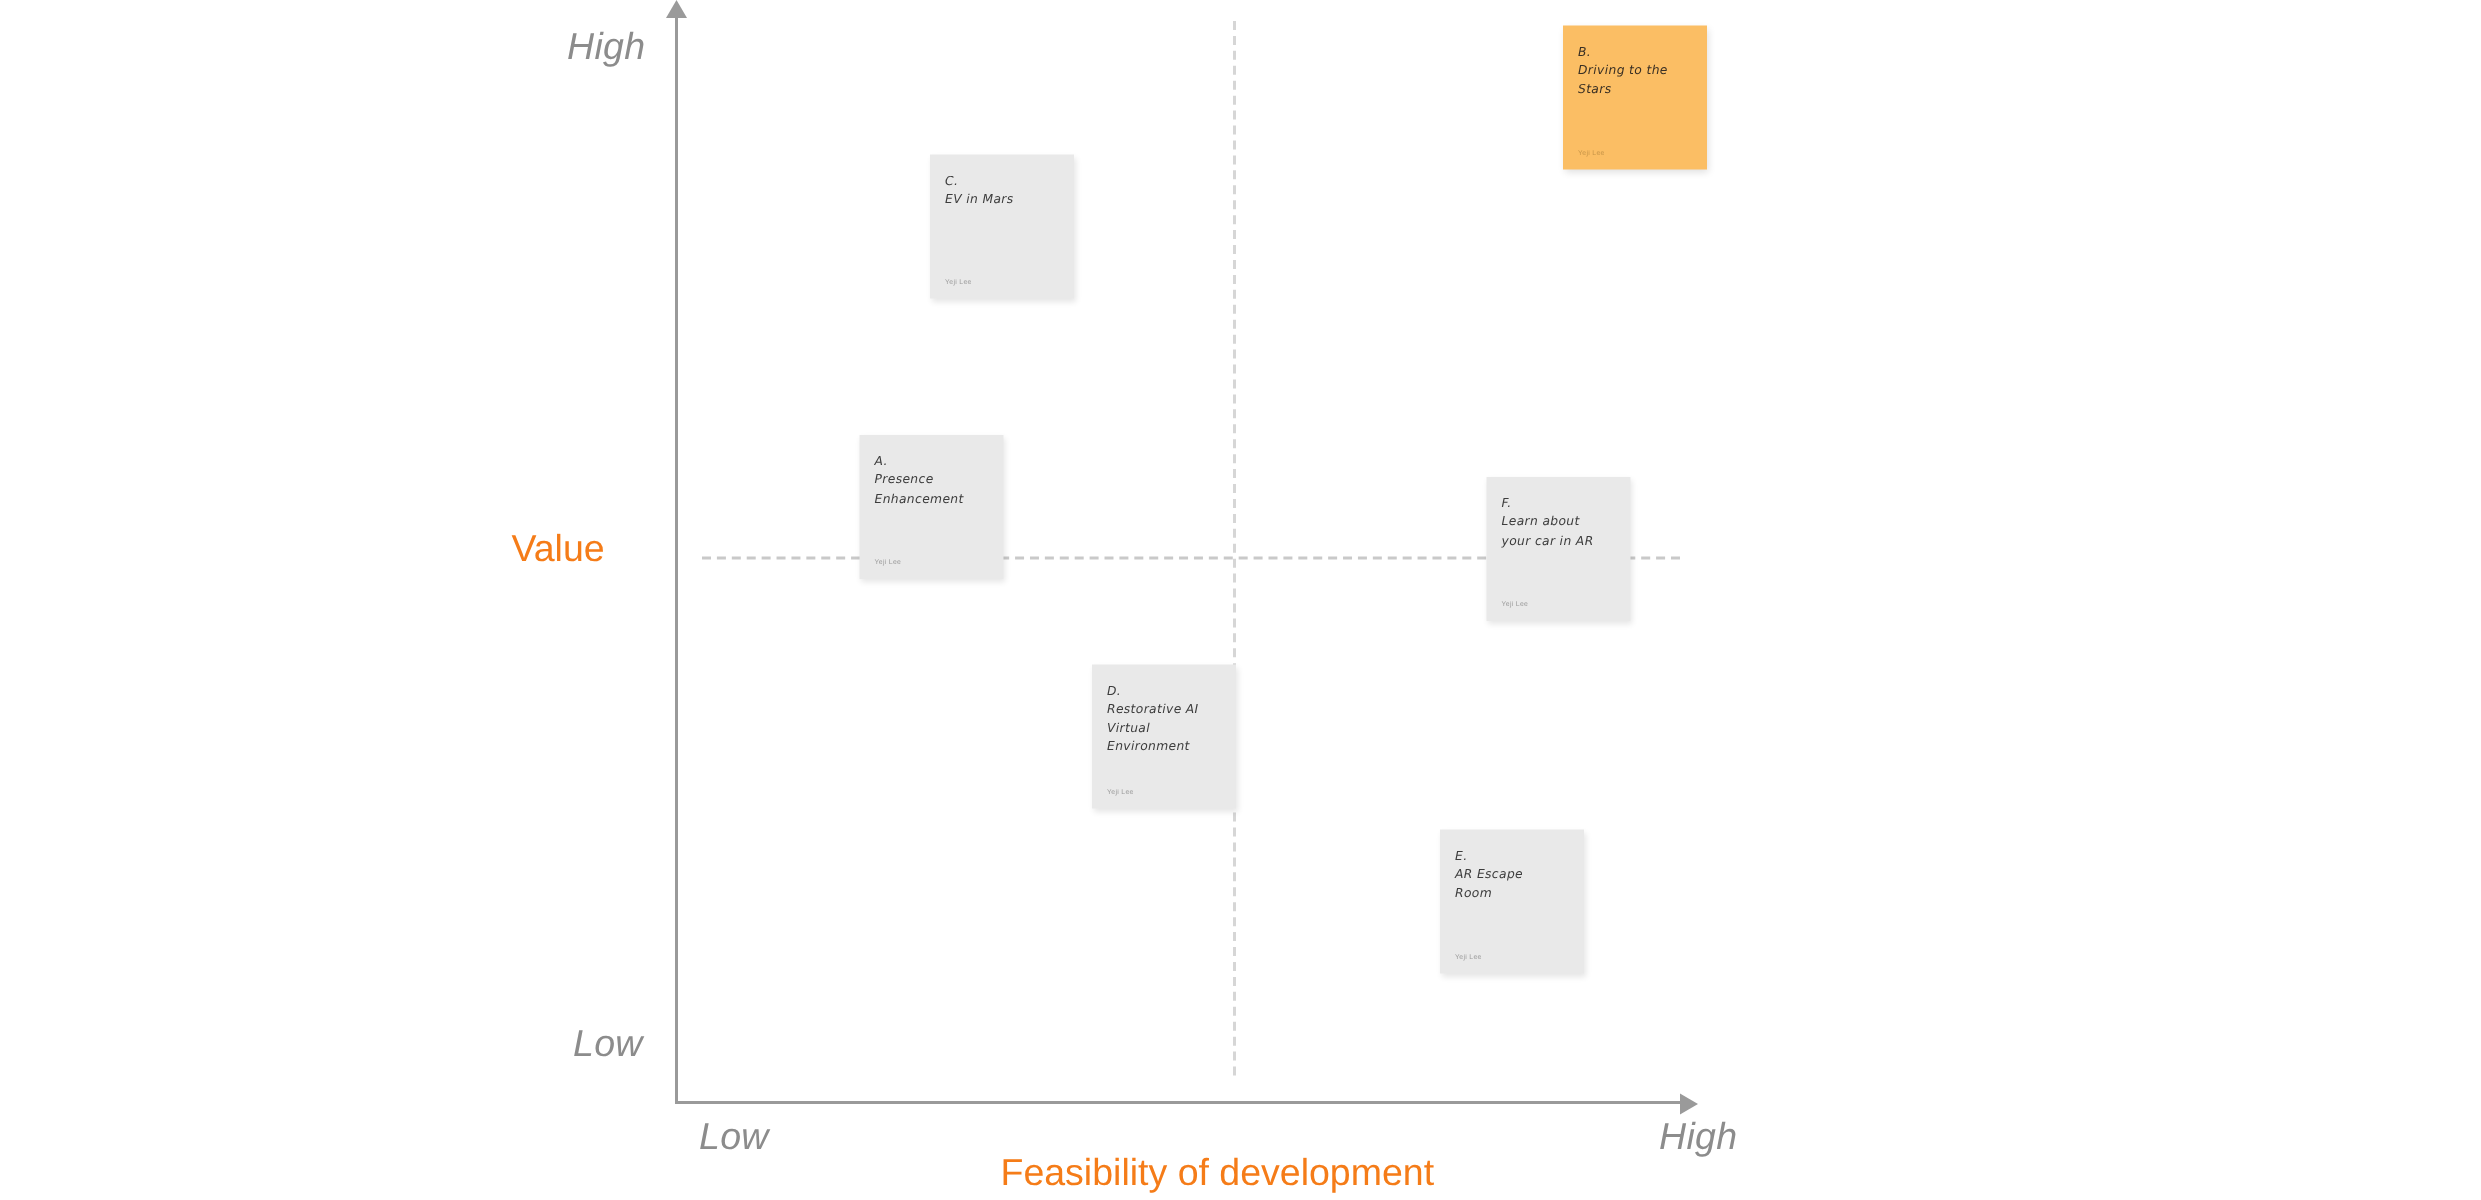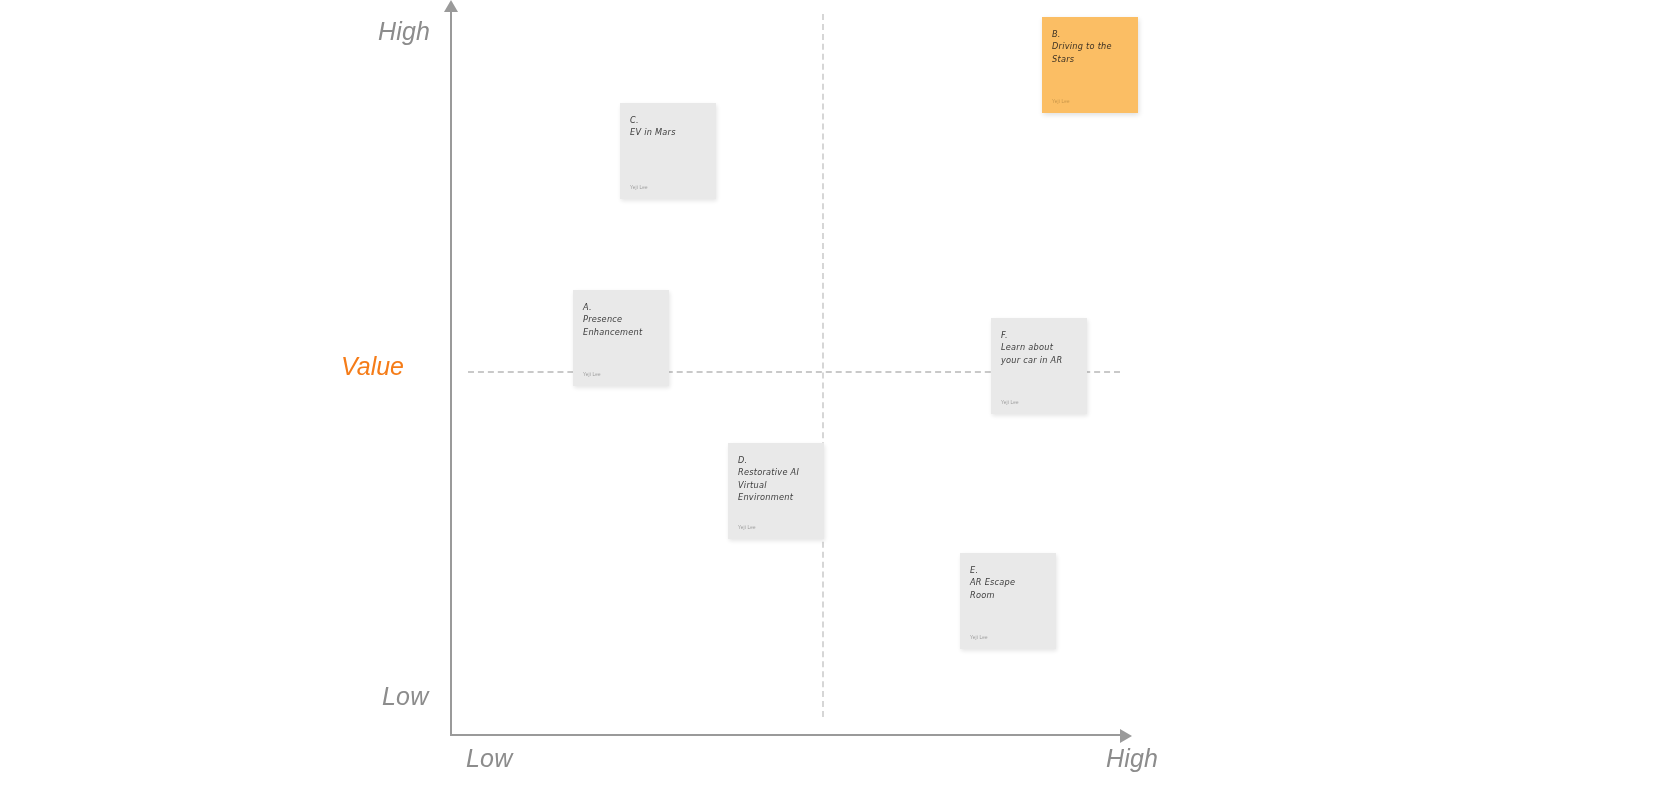--- a/index.html
+++ b/index.html
@@ -86,21 +86,20 @@
   #y-high-label { left: 378px; top: 17px; }
   #y-low-label  { left: 382px; top: 682px; }
   #x-low-label  { left: 466px; top: 744px; }
   #x-high-label { left: 1106px; top: 744px; }
 
   .axis-title {
     position: absolute;
     color: #f57c18;
     font-size: 25px;
     white-space: nowrap;
-    font-style: italic;
   }
   #value-axis-title { left: 341px; top: 352px; }
   #feasibility-axis-title { left: 667px; top: 768px; }
 
   
   .sticky-note {
     position: absolute;
     box-sizing: border-box;
     width: 96px;
     height: 96px;
@@ -156,20 +155,21 @@
 
   <div id="h-dashed-line"></div>
   <div id="v-dashed-line"></div>
 
   <div class="end-label" id="y-high-label">High</div>
   <div class="end-label" id="y-low-label">Low</div>
   <div class="end-label" id="x-low-label">Low</div>
   <div class="end-label" id="x-high-label">High</div>
 
   <div class="axis-title" id="value-axis-title">Value</div>
+  <div class="axis-title" id="feasibility-axis-title">Feasibility of development</div>
 
   <div class="sticky-note accent" id="note-b">
     <div class="note-body">B.
 Driving to the
 Stars</div>
     <div class="note-author">Yeji Lee</div>
   </div>
 
   <div class="sticky-note" id="note-c">
     <div class="note-body">C.

